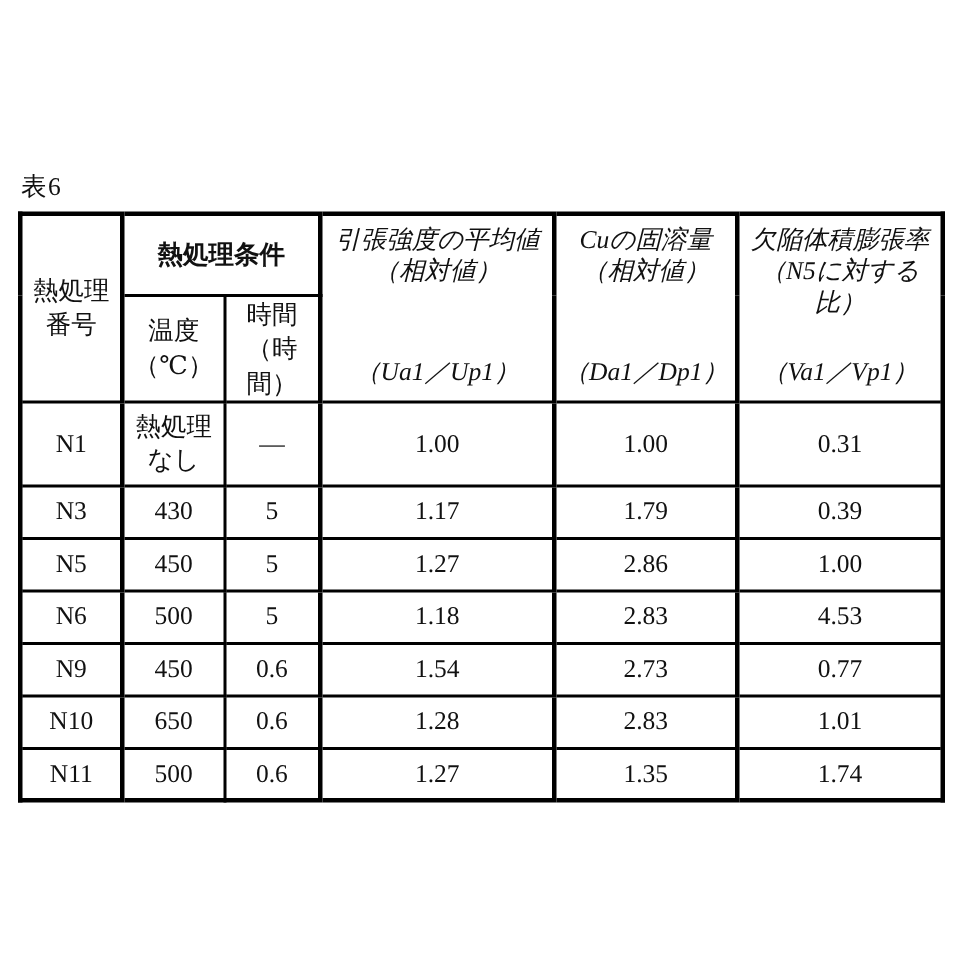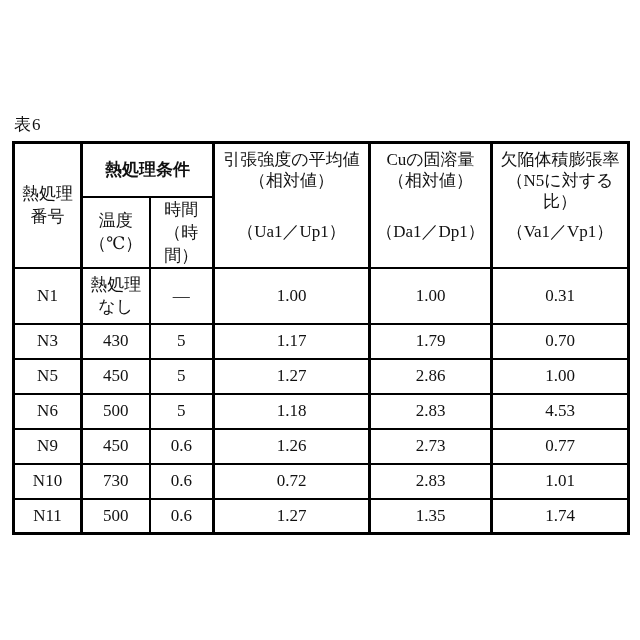--- a/index.html
+++ b/index.html
@@ -38,21 +38,22 @@
   }
   .bL3 { border-left-width: 3px; }
   .pre { white-space: pre-line; }
   
   tr.hrow1 th { height: 54px; }
   tr.hrow2 th { height: 54px; }
   th.span-head { line-height: 21px; font-weight: bold; }
   th.big-head {
     height: 108px;
     vertical-align: top;
-    padding: 5px 2px 25px 2px;
+    padding: 5px 2px 9px 2px;
+    font-style: italic;
   }
   .big-head .head-inner {
     display: flex;
     flex-direction: column;
     justify-content: space-between;
     height: 100%;
   }
   .head-title { line-height: 21px; }
   .head-formula { line-height: 21px; text-align: center; }
   
@@ -118,21 +119,21 @@
         <td class="bL3">1.00</td>
         <td class="bL3">1.00</td>
         <td class="bL3">0.31</td>
       </tr>
       <tr class="row-std">
         <td>N3</td>
         <td class="bL3">430</td>
         <td>5</td>
         <td class="bL3">1.17</td>
         <td class="bL3">1.79</td>
-        <td class="bL3">0.70</td>
+        <td class="bL3">0.39</td>
       </tr>
       <tr class="row-std">
         <td>N5</td>
         <td class="bL3">450</td>
         <td>5</td>
         <td class="bL3">1.27</td>
         <td class="bL3">2.86</td>
         <td class="bL3">1.00</td>
       </tr>
       <tr class="row-std">
@@ -140,29 +141,29 @@
         <td class="bL3">500</td>
         <td>5</td>
         <td class="bL3">1.18</td>
         <td class="bL3">2.83</td>
         <td class="bL3">4.53</td>
       </tr>
       <tr class="row-std">
         <td>N9</td>
         <td class="bL3">450</td>
         <td>0.6</td>
-        <td class="bL3">1.26</td>
+        <td class="bL3">1.54</td>
         <td class="bL3">2.73</td>
         <td class="bL3">0.77</td>
       </tr>
       <tr class="row-std">
         <td>N10</td>
-        <td class="bL3">730</td>
+        <td class="bL3">650</td>
         <td>0.6</td>
-        <td class="bL3">0.72</td>
+        <td class="bL3">1.28</td>
         <td class="bL3">2.83</td>
         <td class="bL3">1.01</td>
       </tr>
       <tr class="row-std">
         <td>N11</td>
         <td class="bL3">500</td>
         <td>0.6</td>
         <td class="bL3">1.27</td>
         <td class="bL3">1.35</td>
         <td class="bL3">1.74</td>

